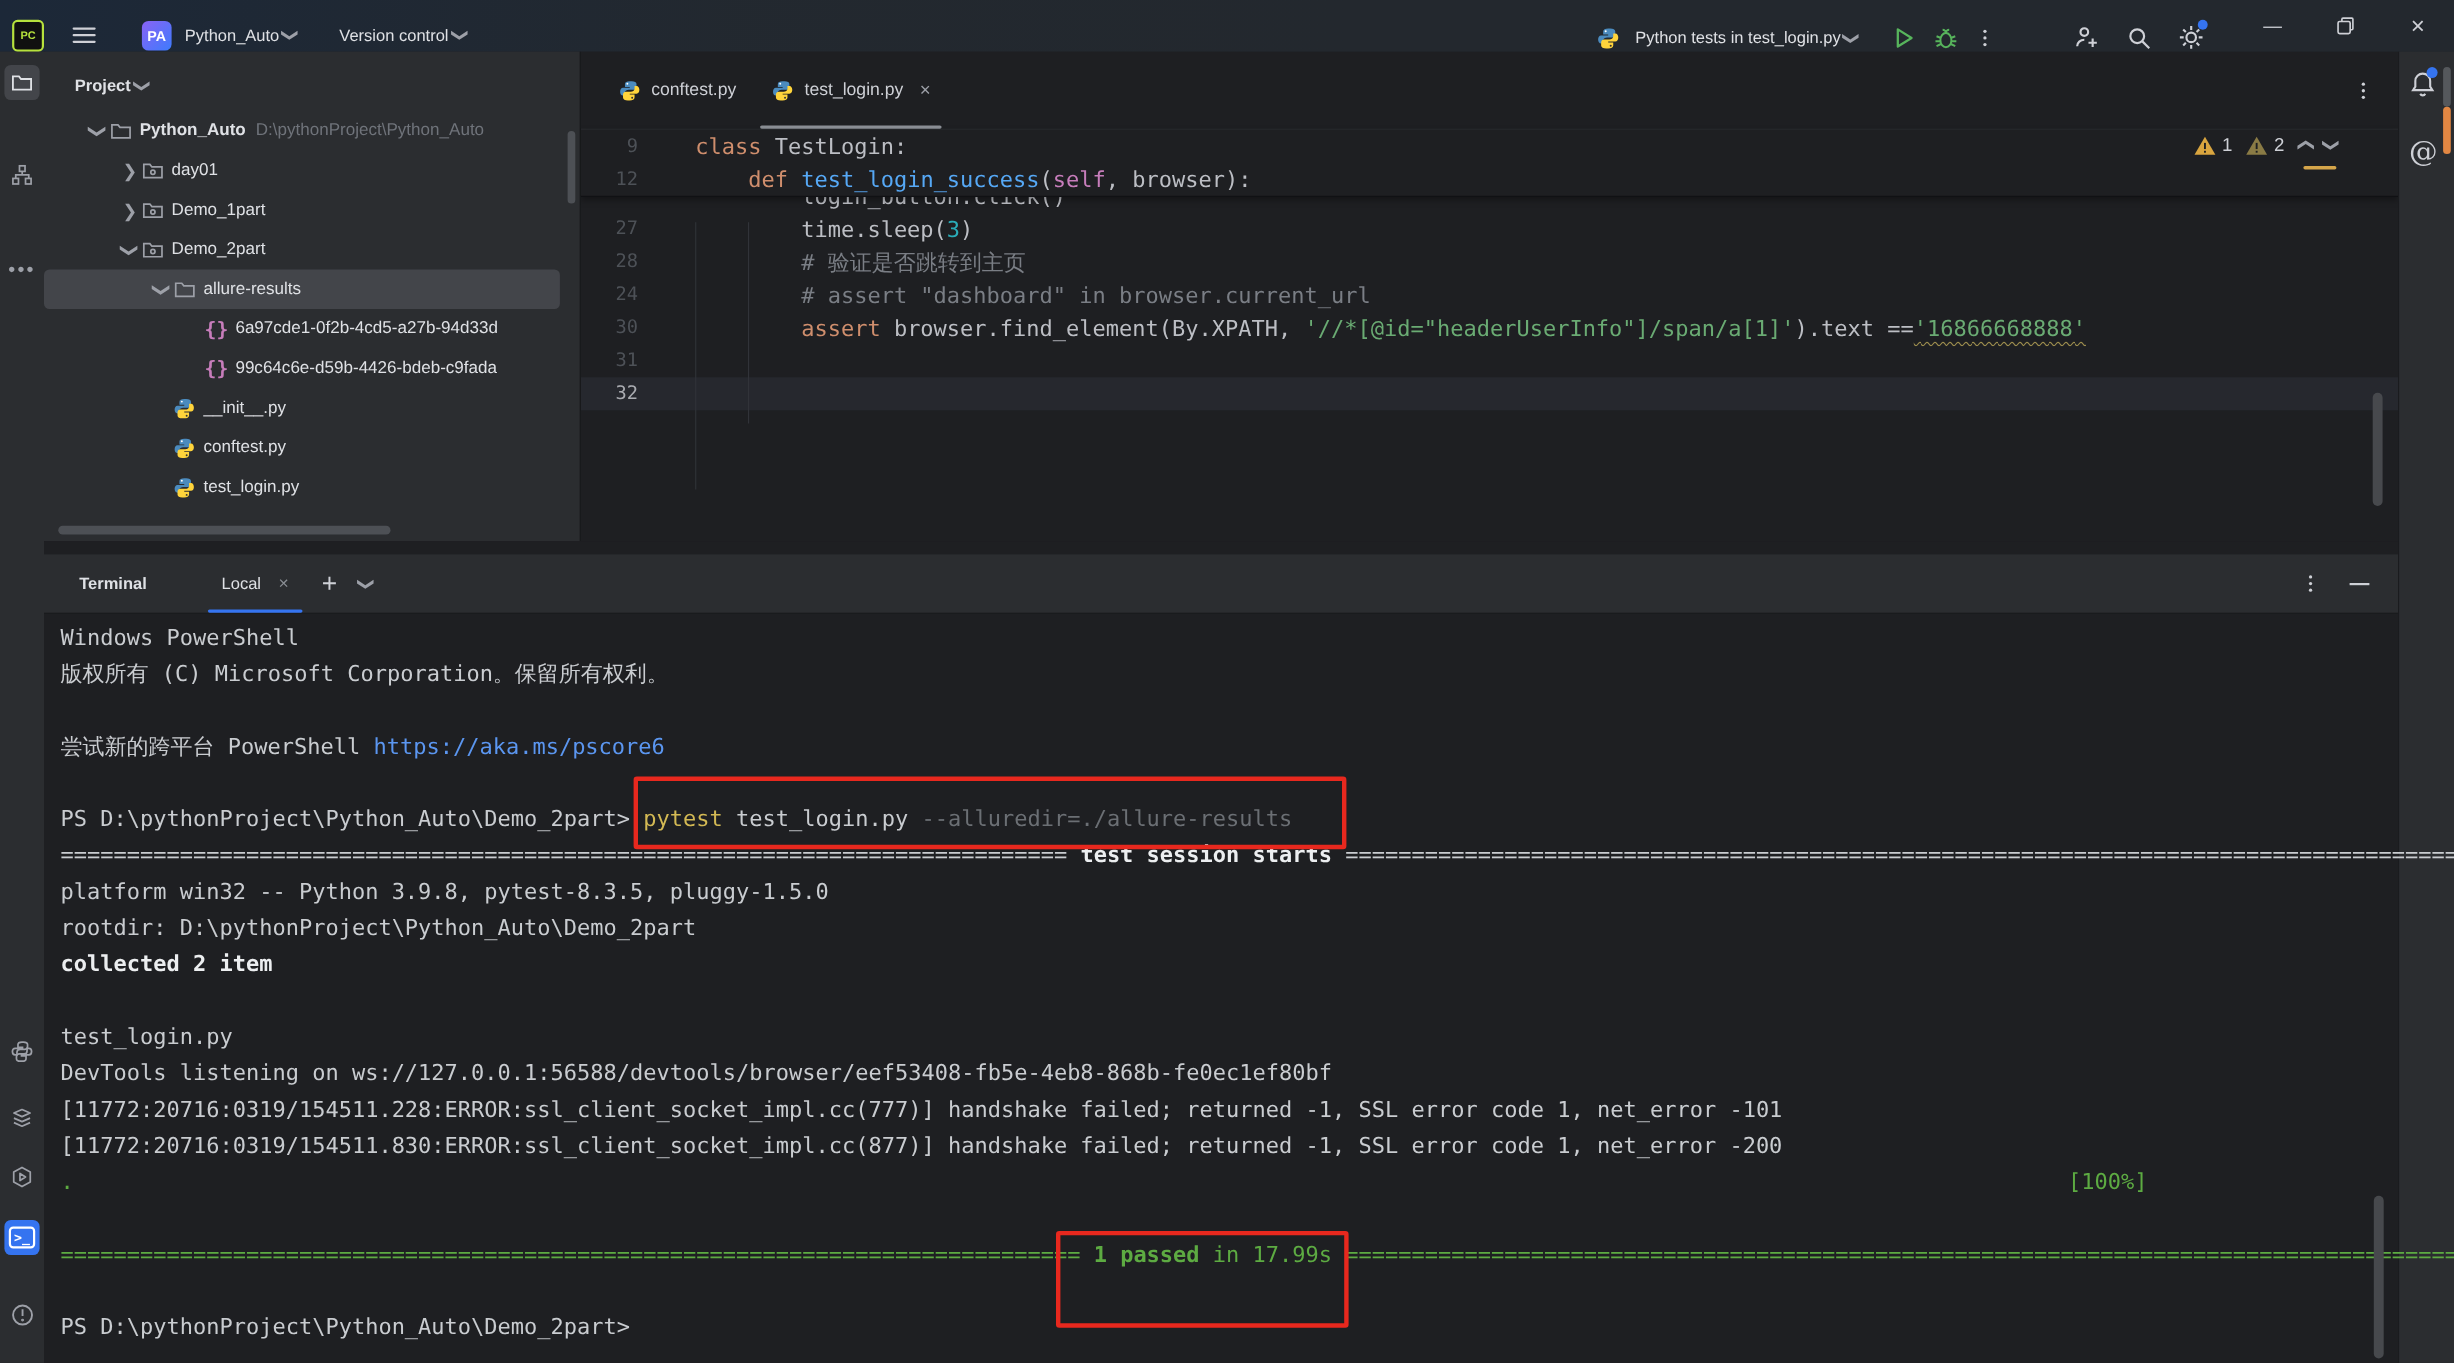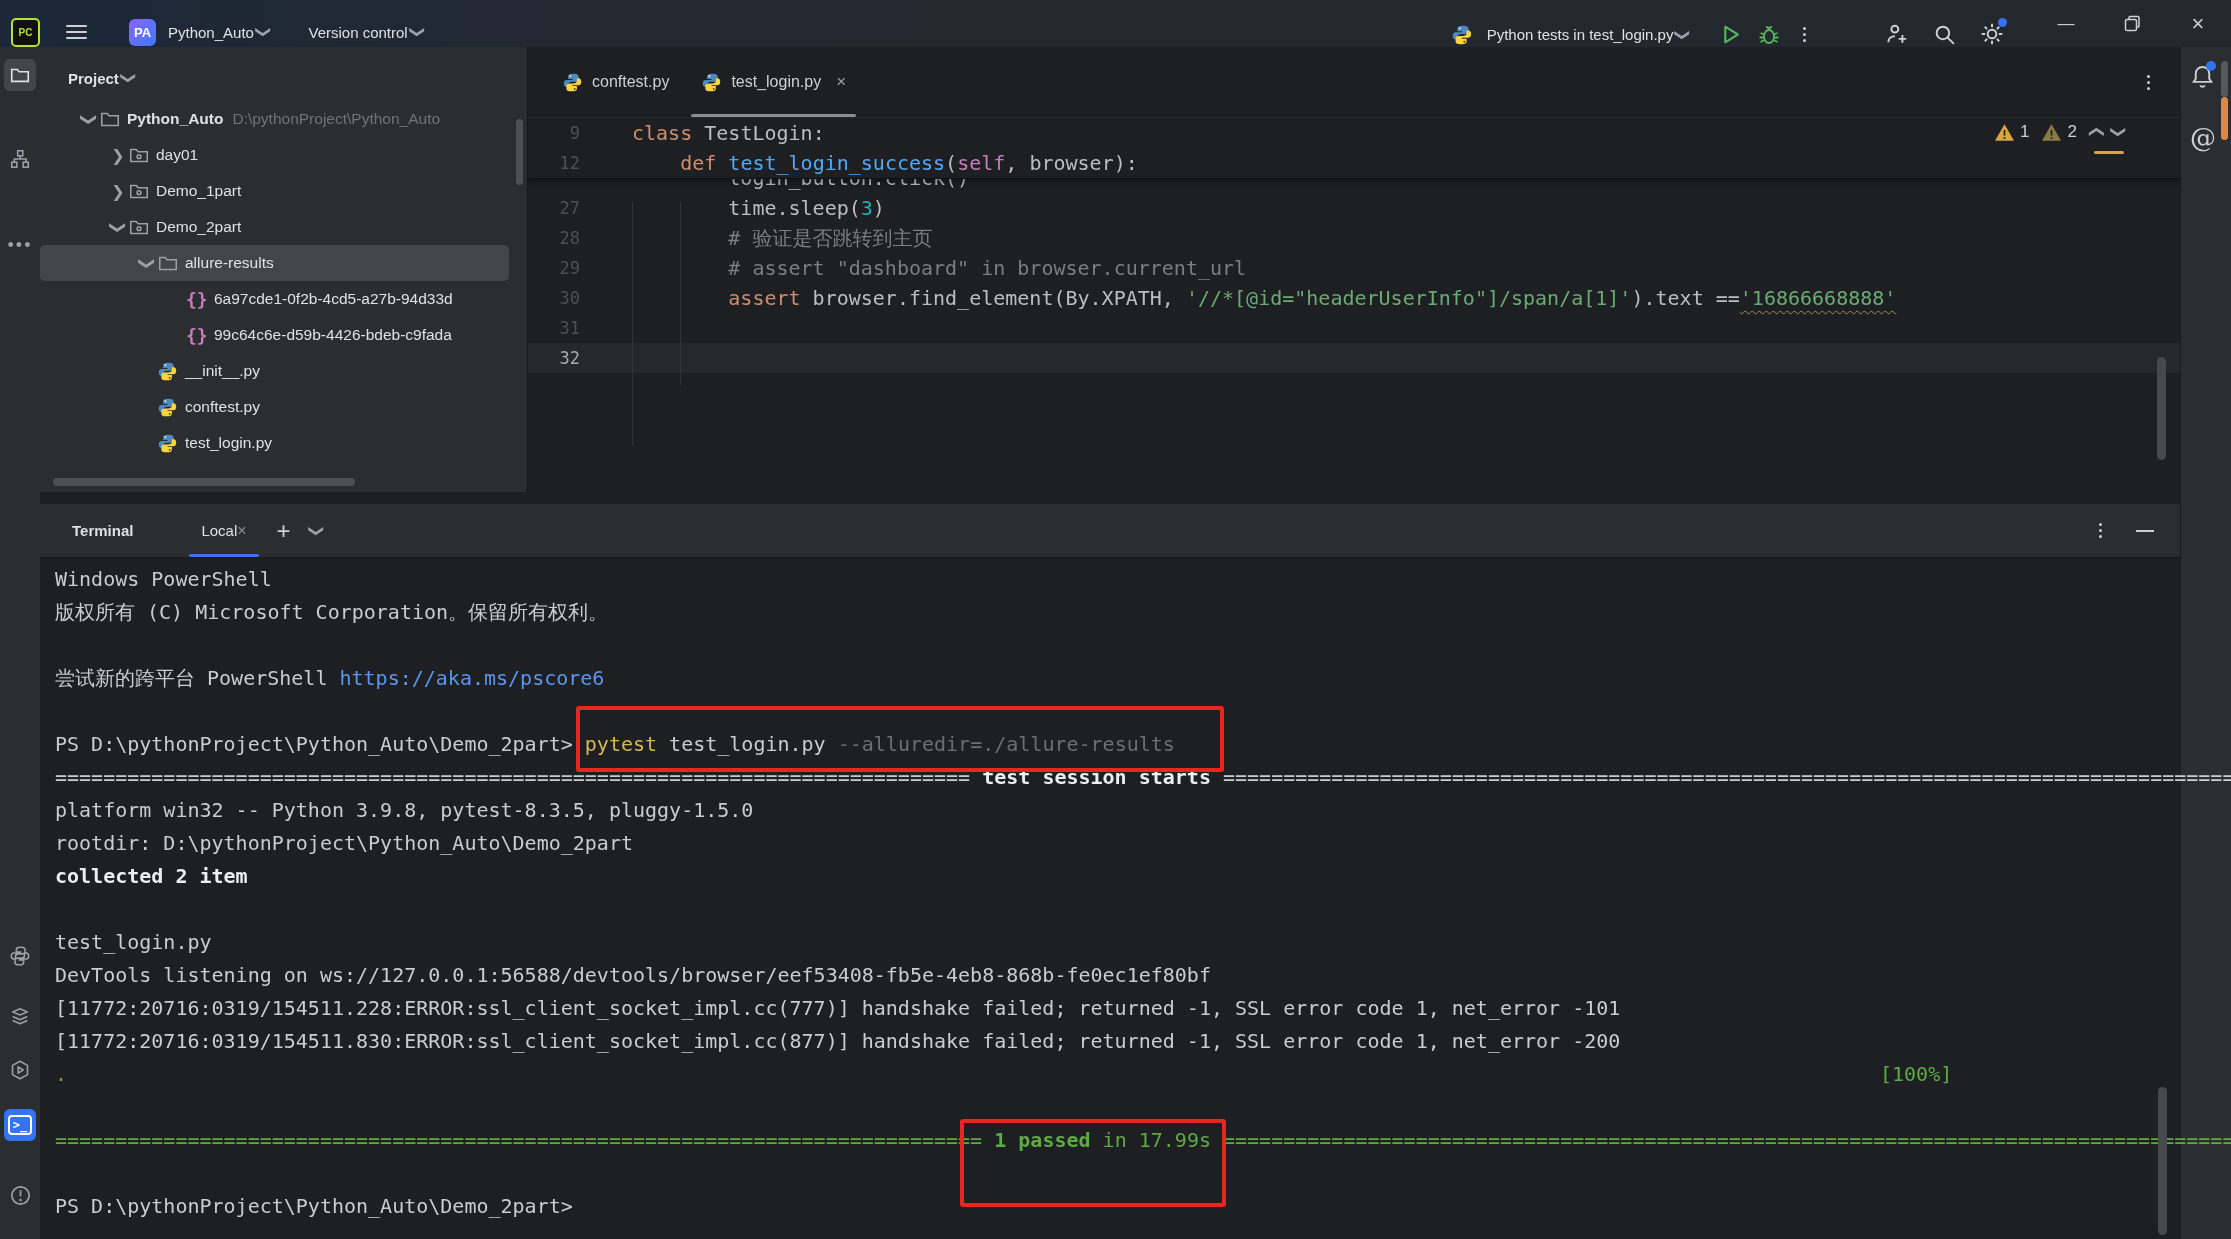--- a/index.html
+++ b/index.html
@@ -78,21 +78,21 @@
   #ethumb{position:absolute;left:1629px;top:310px;width:9px;height:103px;background:#47494d;border-radius:5px;}
   
   #rightstripe{position:absolute;left:2180px;top:47px;width:51px;height:1192px;background:#2b2d30;border-left:1px solid #1a1b1e;}
   #mini-scroll-gray{position:absolute;left:40px;top:14px;width:7px;height:36px;background:#55585c;border-radius:4px;}
   #mini-scroll-orange{position:absolute;left:40px;top:50px;width:7px;height:43px;background:#e28743;border-radius:4px;}
   #ai-glyph{position:absolute;left:9px;top:76px;color:#ced0d6;font-size:26px;font-family:"DejaVu Serif",serif;}
   
   #terminal{position:absolute;left:40px;top:492px;width:2140px;height:747px;background:#1e1f22;}
   #term-head{height:53px;background:#2b2d30;border-bottom:1px solid #17181b;display:flex;align-items:center;padding:0 26px 0 32px;margin-top:12px;}
   #term-title{font-size:15px;font-weight:bold;color:#dfe1e5;margin-right:56px;}
-  #term-tab{position:relative;height:53px;display:flex;align-items:center;gap:0;padding:0 12px;font-size:15px;color:#dfe1e5;}
+  #term-tab{position:relative;height:53px;display:flex;align-items:center;gap:16px;padding:0 12px;font-size:15px;color:#dfe1e5;}
   #term-tab::after{content:"";position:absolute;left:0;right:0;bottom:0;height:3px;background:#3574f0;border-radius:2px;}
   .term-x{color:#8a8e94;font-size:16px;}
   .term-plus{color:#ced0d6;font-size:24px;font-weight:300;margin-left:18px;}
   #term-head .chv{margin-left:20px;}
   .term-right{margin-left:auto;display:flex;align-items:center;gap:26px;}
   .minbar{width:18px;height:2px;background:#ced0d6;display:block;}
   #term-body{position:relative;padding:5px 0 0 15px;font-family:"DejaVu Sans Mono",monospace;}
   .tl{height:33px;line-height:33px;white-space:pre;font-size:20px;color:#c9ccd0;position:relative;}
   .tl .y{color:#d3b954;} .tl .dim{color:#6b6f74;}
   .tl .lnk{color:#5b96f0;}
@@ -405,21 +405,21 @@
       <div id="codelines">
           <div class="crow">
             <span class="gut">27</span>
             <span class="codeln"><span>        time.sleep(</span><span class="num">3</span><span>)</span></span>
           </div>
           <div class="crow">
             <span class="gut">28</span>
             <span class="codeln"><span>        </span><span class="cm"># 验证是否跳转到主页</span></span>
           </div>
           <div class="crow">
-            <span class="gut">29</span>
+            <span class="gut">24</span>
             <span class="codeln"><span>        </span><span class="cm"># assert "dashboard" in browser.current_url</span></span>
           </div>
           <div class="crow">
             <span class="gut">30</span>
             <span class="codeln"><span>        </span><span class="kw">assert</span><span> browser.find_element(By.XPATH, </span><span class="str">'//*[@id="headerUserInfo"]/span/a[1]'</span><span>).text ==</span><span class="strw">'16866668888'</span></span>
           </div>
           <div class="crow">
             <span class="gut">31</span>
             <span class="codeln"></span>
           </div>

